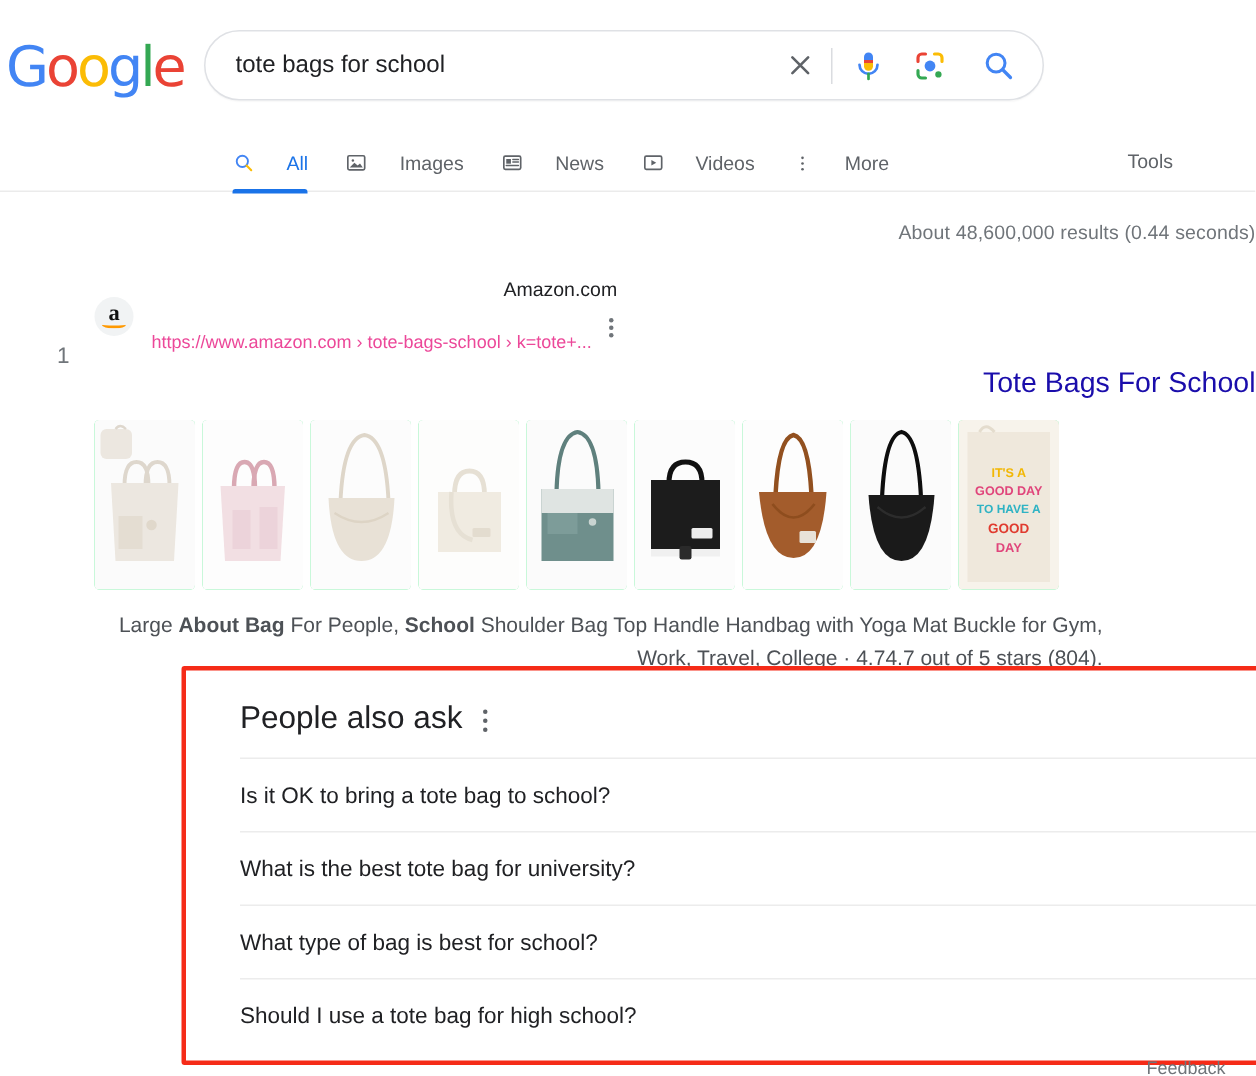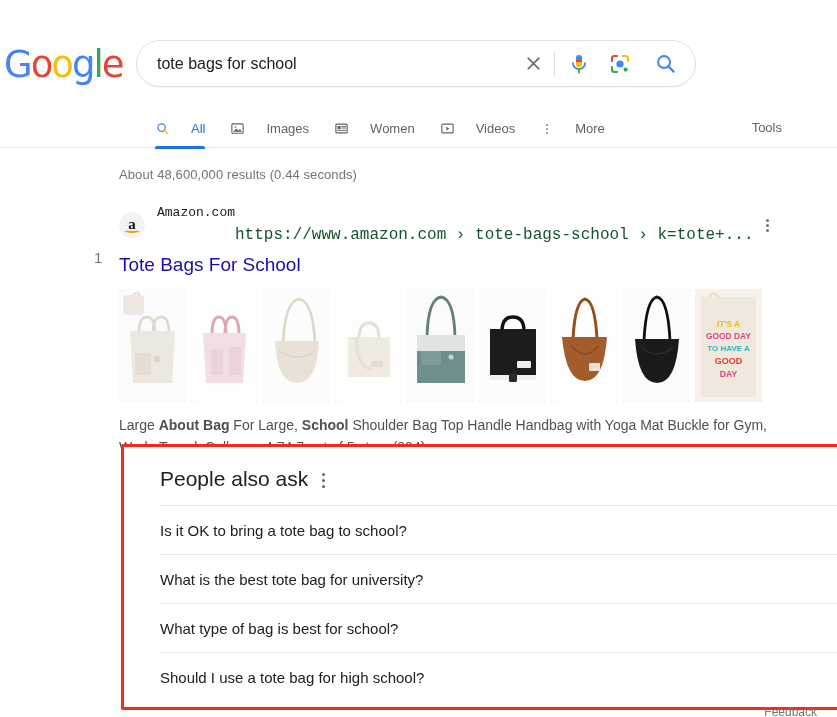--- a/index.html
+++ b/index.html
@@ -8,21 +8,20 @@
     height: 717px;
     background: #ffffff;
     font-family: "Liberation Sans", sans-serif;
     overflow: hidden;
   }
 
   
   .header {
     position: relative;
     height: 90px;
-    margin-top: 20px;
   }
   .logo {
     position: absolute;
     left: 4px;
     top: 26px;
     font-size: 37px;
     letter-spacing: -2px;
     font-family: "DejaVu Sans", sans-serif;
     font-weight: 400;
     line-height: 1;
@@ -109,21 +108,21 @@
   .tools-link {
     position: absolute;
     right: 55px;
     top: 11px;
     font-size: 13px;
     color: #5f6368;
     cursor: pointer;
   }
 
   
-  .main { position: relative; padding-left: 119px; }
+  .main { position: relative; padding-left: 63px; text-align: right; }
 
   .result-stats {
     font-size: 13px;
     color: #70757a;
     padding-top: 19px;
     letter-spacing: .1px;
   }
 
   .result-block { position: relative; margin-top: 23px; }
 
@@ -152,24 +151,24 @@
     font-family: "Liberation Serif", serif;
     margin-top: -2px;
   }
   .favicon .swoosh {
     position: absolute;
     bottom: 5px; left: 5px;
     width: 16px; height: 5px;
     border-bottom: 2px solid #ff9900;
     border-radius: 0 0 50% 50%;
   }
-  .site-meta { display: flex; flex-direction: row; line-height: 1.25; font-family: Liberation Mono, monospace; }
+  .site-meta { display: flex; flex-direction: column; line-height: 1.25; }
   .site-name { font-size: 13px; color: #202124; }
   .site-url-row { display: flex; align-items: center; gap: 10px; }
-  .site-url { font-size: 16px; color: #14532d; margin-top: 20px; }
+  .site-url { font-size: 12px; color: #ec4899; margin-top: 20px; }
   .kebab {
     display: flex; flex-direction: column; gap: 2px;
     cursor: pointer; padding: 3px 2px;
   }
   .kebab i { width: 3px; height: 3px; background: #70757a; border-radius: 50%; display:block; }
 
   .result-title {
     margin-top: 8px;
     font-size: 19px;
     color: #1a0dab;
@@ -331,21 +330,21 @@
     </div>
 
     <div class="tab">
       <span>
         <svg viewBox="0 0 24 24" width="15" height="15">
           <rect x="3" y="5" width="18" height="14" rx="1.6" stroke="#5f6368" stroke-width="1.8" fill="none"></rect>
           <rect x="5.6" y="8" width="5" height="5" fill="#5f6368"></rect>
           <path d="M12.6 8.6 h6 M12.6 11.2 h6 M5.6 15 h13" stroke="#5f6368" stroke-width="1.5" stroke-linecap="round"></path>
         </svg>
       </span>
-      <span>Women</span>
+      <span>News</span>
     </div>
 
     <div class="tab">
       <span>
         <svg viewBox="0 0 24 24" width="15" height="15">
           <rect x="3" y="5" width="18" height="14" rx="1.6" stroke="#5f6368" stroke-width="1.8" fill="none"></rect>
           <path d="M10 9 L15.2 12 L10 15z" fill="#5f6368"></path>
         </svg>
       </span>
       <span>Videos</span>
@@ -488,21 +487,21 @@
           <text x="33.5" y="38" font-family="Liberation Sans, sans-serif" font-size="8.4" font-weight="700" text-anchor="middle" fill="#f2b705">IT'S A</text>
           <text x="33.5" y="50" font-family="Liberation Sans, sans-serif" font-size="8.4" font-weight="700" text-anchor="middle" fill="#e0457b">GOOD DAY</text>
           <text x="33.5" y="62" font-family="Liberation Sans, sans-serif" font-size="8" font-weight="700" text-anchor="middle" fill="#2fb3c4">TO HAVE A</text>
           <text x="33.5" y="75" font-family="Liberation Sans, sans-serif" font-size="9" font-weight="700" text-anchor="middle" fill="#e03b2f">GOOD</text>
           <text x="33.5" y="88" font-family="Liberation Sans, sans-serif" font-size="8.6" font-weight="700" text-anchor="middle" fill="#e0457b">DAY</text>
         </svg>
       </div>
     </div>
 
     <div class="snippet">
-      <span>Large </span><b>About Bag</b><span> For Large, </span><b>School</b><span> Shoulder Bag Top Handle Handbag with Yoga Mat Buckle for Gym, Work, Travel, College · 4.74.7 out of 5 stars (804).</span>
+      <span>Large </span><b>About Bag</b><span> For People, </span><b>School</b><span> Shoulder Bag Top Handle Handbag with Yoga Mat Buckle for Gym, Work, Travel, College · 4.74.7 out of 5 stars (804).</span>
     </div>
   </div>
 </div>
 
 <div class="paa-wrap">
   <div class="paa-head">
     <span class="paa-title">People also ask</span>
     <span class="paa-kebab">
         <i></i>
         <i></i>

